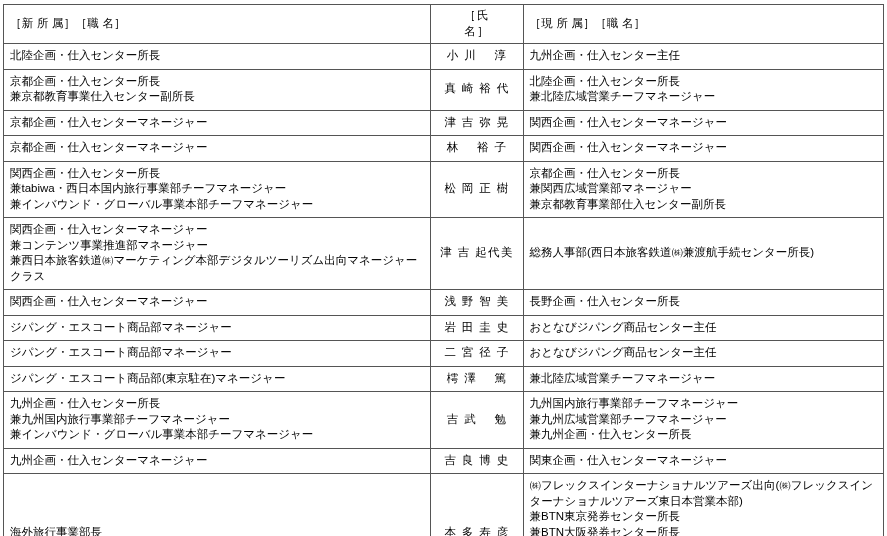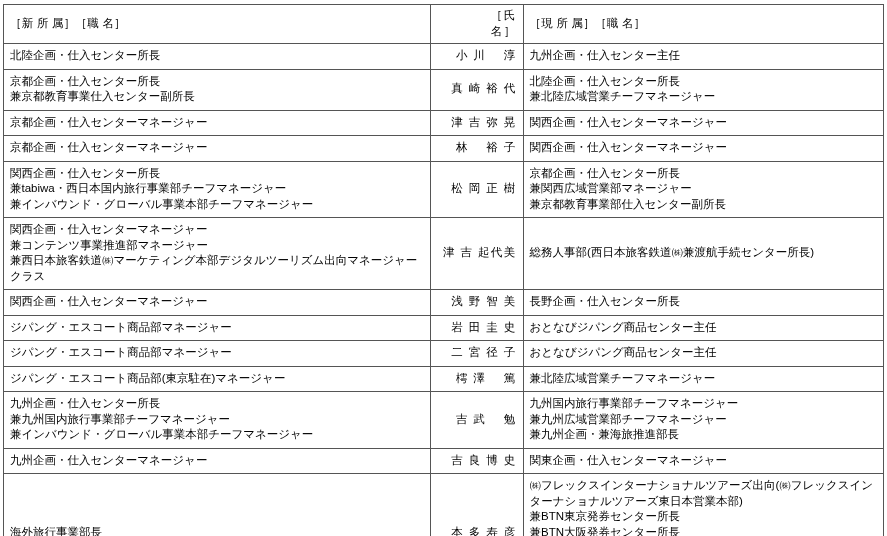--- a/index.html
+++ b/index.html
@@ -38,21 +38,21 @@
   col.c-new { width: 427px; }
   col.c-name { width: 92px; }
   col.c-old { width: 360px; }
 
   tr.header td {
     padding-top: 3px;
     padding-bottom: 4px;
     vertical-align: middle;
   }
   td.name {
-    text-align: right;
+    text-align: center;
     letter-spacing: 0.12em;
     white-space: nowrap;
   }
   td.header-new, td.header-old {
     letter-spacing: 0.02em;
     margin-left: 48px;
   }
 </style>
 </head>
 <body>
@@ -128,21 +128,21 @@
         <td class="name">樗 澤　 篤</td>
         <td>兼北陸広域営業チーフマネージャー</td>
       </tr>
       <tr>
         <td>九州企画・仕入センター所長
 兼九州国内旅行事業部チーフマネージャー
 兼インバウンド・グローバル事業本部チーフマネージャー</td>
         <td class="name">吉 武　 勉</td>
         <td>九州国内旅行事業部チーフマネージャー
 兼九州広域営業部チーフマネージャー
-兼九州企画・兼海旅推進部長</td>
+兼九州企画・仕入センター所長</td>
       </tr>
       <tr>
         <td>九州企画・仕入センターマネージャー</td>
         <td class="name">吉 良 博 史</td>
         <td>関東企画・仕入センターマネージャー</td>
       </tr>
       <tr>
         <td>海外旅行事業部長</td>
         <td class="name">本 多 寿 彦</td>
         <td>㈱フレックスインターナショナルツアーズ出向(㈱フレックスインターナショナルツアーズ東日本営業本部)

